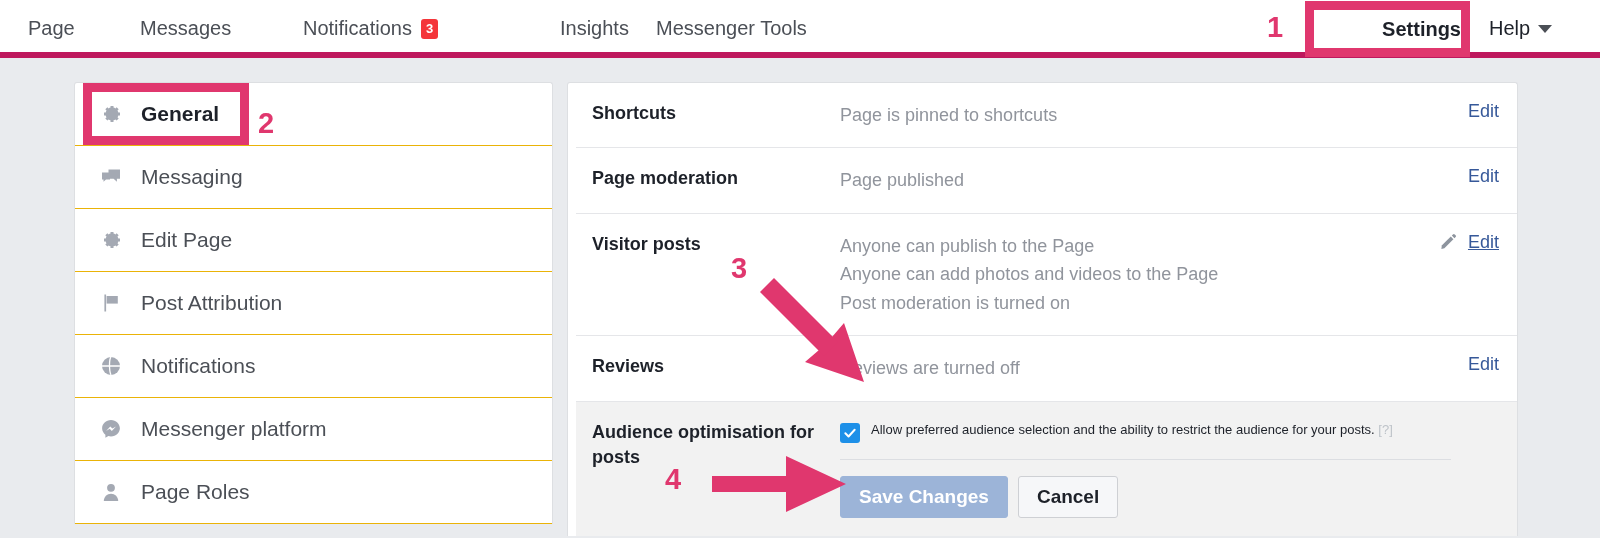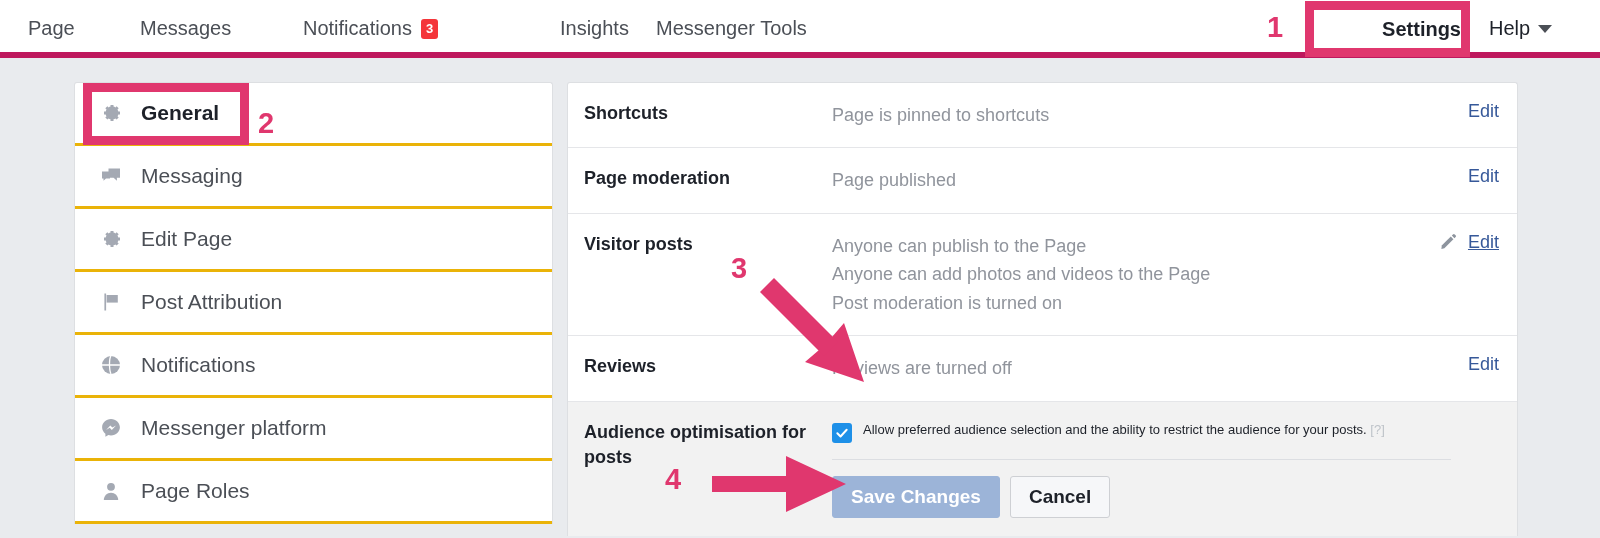--- a/index.html
+++ b/index.html
@@ -88,21 +88,21 @@
     border: 1px solid #dddfe2;
     border-bottom: none;
     border-radius: 3px 3px 0 0;
     box-sizing: border-box;
   }
   .side-item {
     height: 63px;
     display: flex;
     align-items: center;
     padding-left: 24px;
-    border-bottom: 3px solid #eab308;
+    border-bottom: 1px solid #eab308;
     box-sizing: border-box;
     font-size: 21px;
     color: #4b4f56;
     cursor: pointer;
   }
   .side-item.active { color: #1d2129; font-weight: bold; }
   .side-item .ico {
     width: 30px;
     height: 26px;
     margin-right: 12px;
@@ -125,20 +125,21 @@
     border-bottom: none;
     border-radius: 3px 3px 0 0;
     box-sizing: border-box;
   }
   .row {
     display: flex;
     border-bottom: 1px solid #e5e6e9;
     padding: 18px 0 18px 0;
     box-sizing: border-box;
     position: relative;
+    margin-left: 8px;
   }
   .row.last { background: #f2f2f2; border-bottom: none; padding-bottom: 0; }
   .row-label {
     width: 264px;
     flex: 0 0 264px;
     padding-left: 16px;
     box-sizing: border-box;
     font-size: 18px;
     font-weight: bold;
     color: #1d2129;

